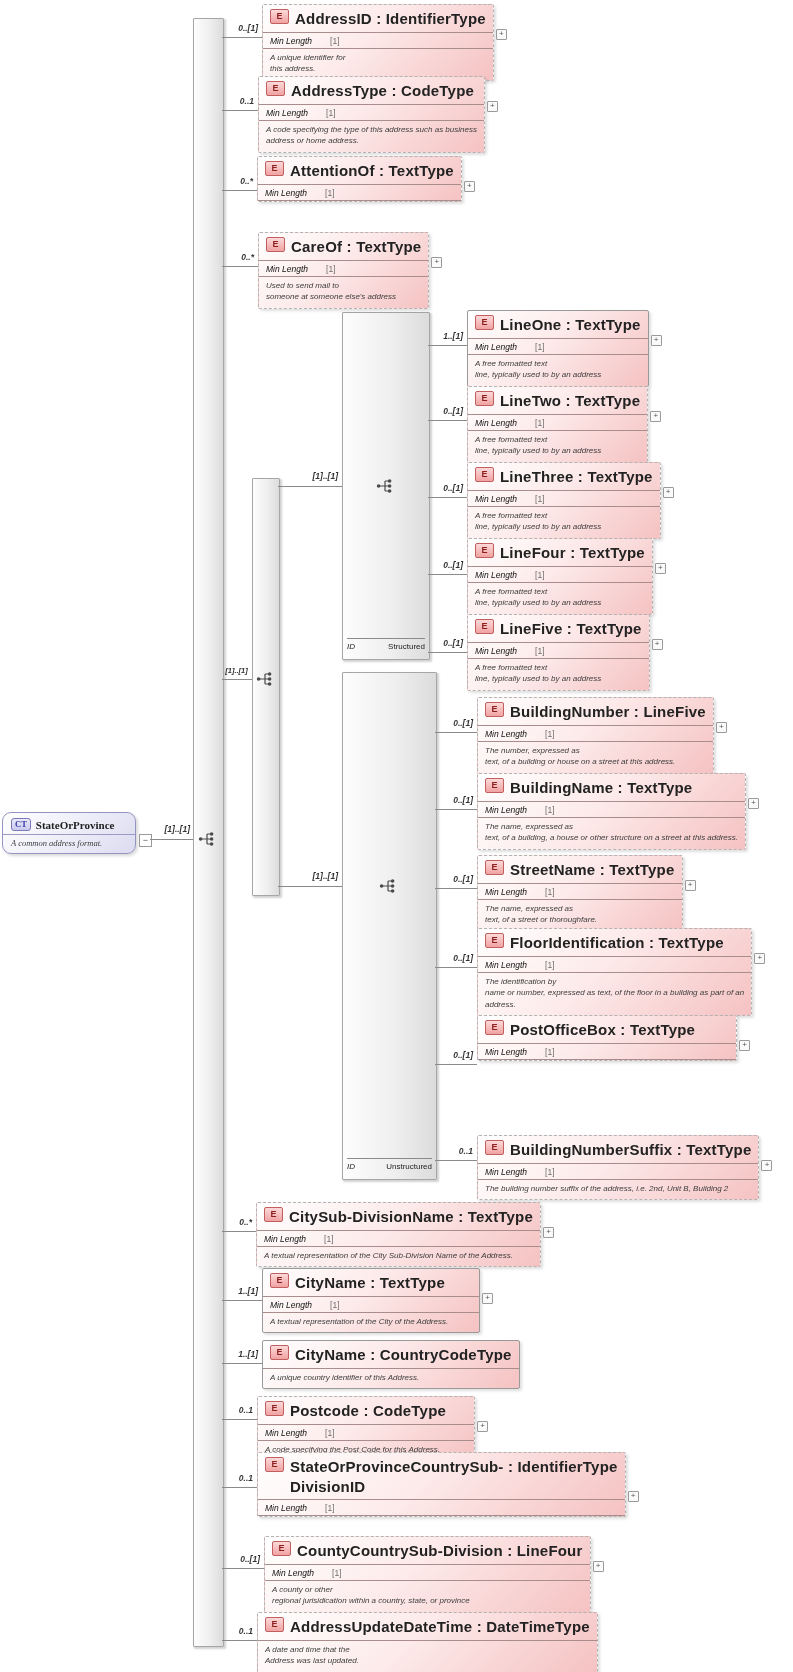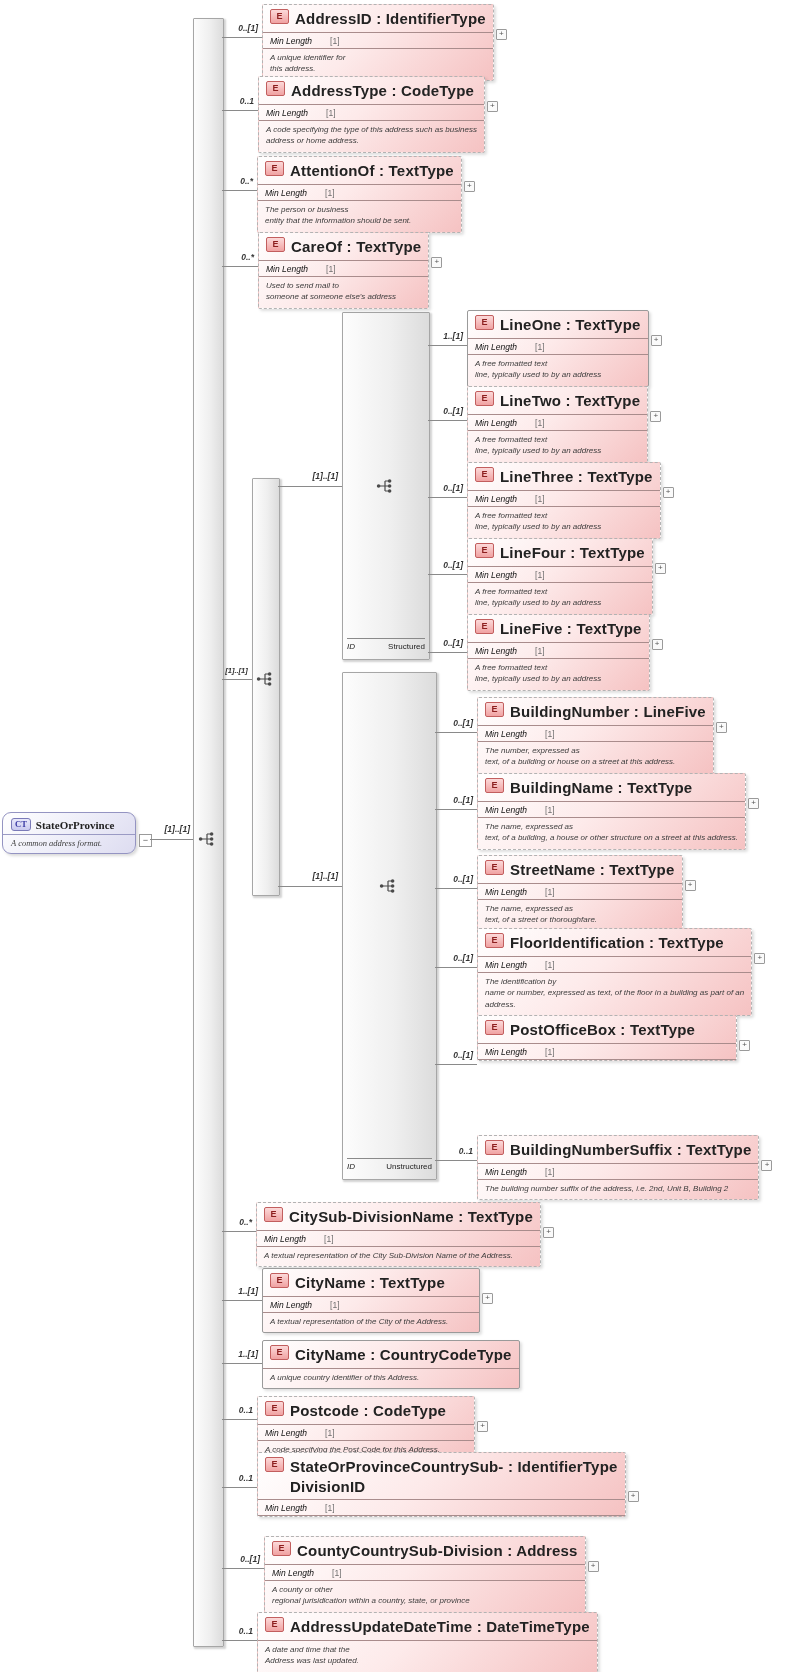--- a/index.html
+++ b/index.html
@@ -176,22 +176,20 @@
       <div class="card" style="left: 199px; top: 177px; width: 54px;">0..*</div>
       <div class="el-box" style="left: 257px; top: 156px; min-width: 178px;">
         <div class="el-header">
           <span class="e-badge">E</span>
           <span class="el-title"><span>AttentionOf : TextType</span></span>
         </div>
         <div class="el-minrow">
           <span class="min-label">Min Length</span>
           <span class="min-value">[1]</span>
         </div>
-        <div class="el-desc">The person or business
-entity that the information should be sent.</div>
         <div class="plus-box" style="right: -14px; top: 24px;">+</div>
       </div>
       <div class="hline" style="left: 222px; top: 266px; width: 36px;"></div>
       <div class="card" style="left: 200px; top: 253px; width: 54px;">0..*</div>
       <div class="el-box" style="left: 258px; top: 232px; min-width: 158px;">
         <div class="el-header">
           <span class="e-badge">E</span>
           <span class="el-title"><span>CareOf : TextType</span></span>
         </div>
         <div class="el-minrow">
@@ -427,21 +425,21 @@
           <span class="min-label">Min Length</span>
           <span class="min-value">[1]</span>
         </div>
         <div class="plus-box" style="right: -14px; top: 38px;">+</div>
       </div>
       <div class="hline" style="left: 222px; top: 1568px; width: 42px;"></div>
       <div class="card" style="left: 206px; top: 1555px; width: 54px;">0..[1]</div>
       <div class="el-box" style="left: 264px; top: 1536px; min-width: 256px;">
         <div class="el-header">
           <span class="e-badge">E</span>
-          <span class="el-title"><span>CountyCountrySub-Division : Address</span></span>
+          <span class="el-title"><span>CountyCountrySub-Division : LineFour</span></span>
         </div>
         <div class="el-minrow">
           <span class="min-label">Min Length</span>
           <span class="min-value">[1]</span>
         </div>
         <div class="el-desc">A county or other
 regional jurisidication within a country, state, or province</div>
         <div class="plus-box" style="right: -14px; top: 24px;">+</div>
       </div>
       <div class="hline" style="left: 222px; top: 1640px; width: 35px;"></div>

